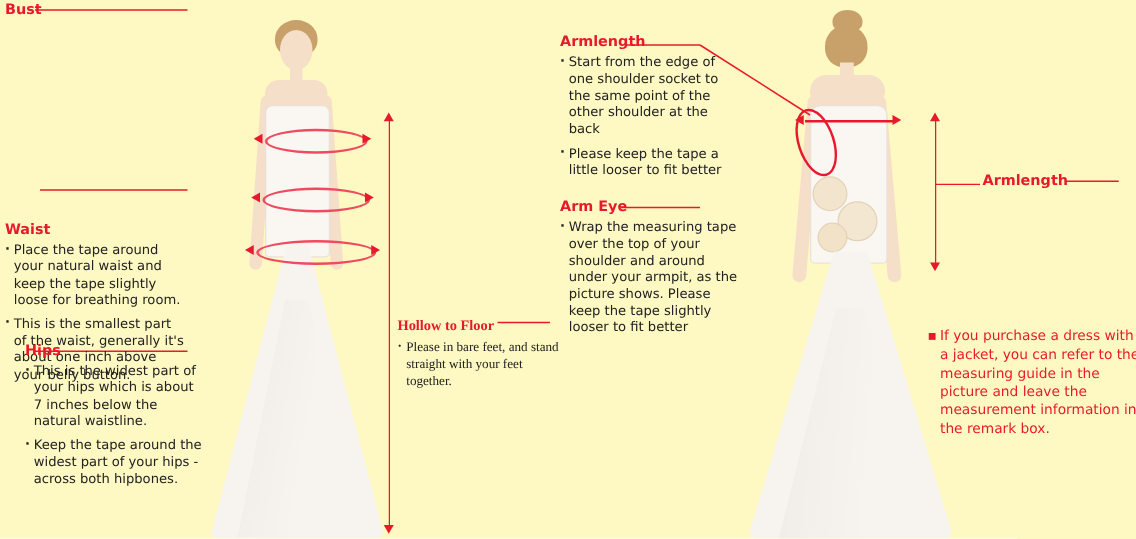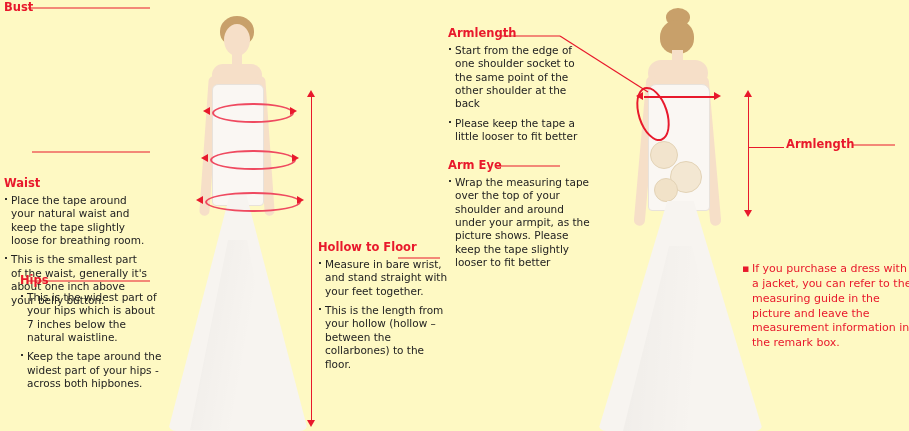--- a/index.html
+++ b/index.html
@@ -249,25 +249,24 @@
   </div>
 
   <div class="block" style="left:20px; top:273px; width:144px;">
     <div class="heading">Hips</div>
     <ul class="bullets">
       <li>This is the widest part of your hips which is about 7 inches below the natural waistline.</li>
       <li>Keep the tape around the widest part of your hips - across both hipbones.</li>
     </ul>
   </div>
 
-  <div class="block" style="left:318px; top:240px; width:130px;">
+  <div class="block" style="left:318px; top:254px; width:130px;font-family:Liberation Serif, serif;">
     <div class="heading">Hollow to Floor</div>
     <ul class="bullets">
-      <li>Measure in bare wrist, and stand straight with your feet together.</li>
-      <li>This is the length from your hollow (hollow – between the collarbones) to the floor.</li>
+      <li>Please in bare feet, and stand straight with your feet together.</li>
     </ul>
   </div>
 
   <div class="block" style="left:448px; top:26px; width:140px;">
     <div class="heading">Armlength</div>
     <ul class="bullets">
       <li>Start from the edge of one shoulder socket to the same point of the other shoulder at the back</li>
       <li>Please keep the tape a little looser to fit better</li>
     </ul>
   </div>

